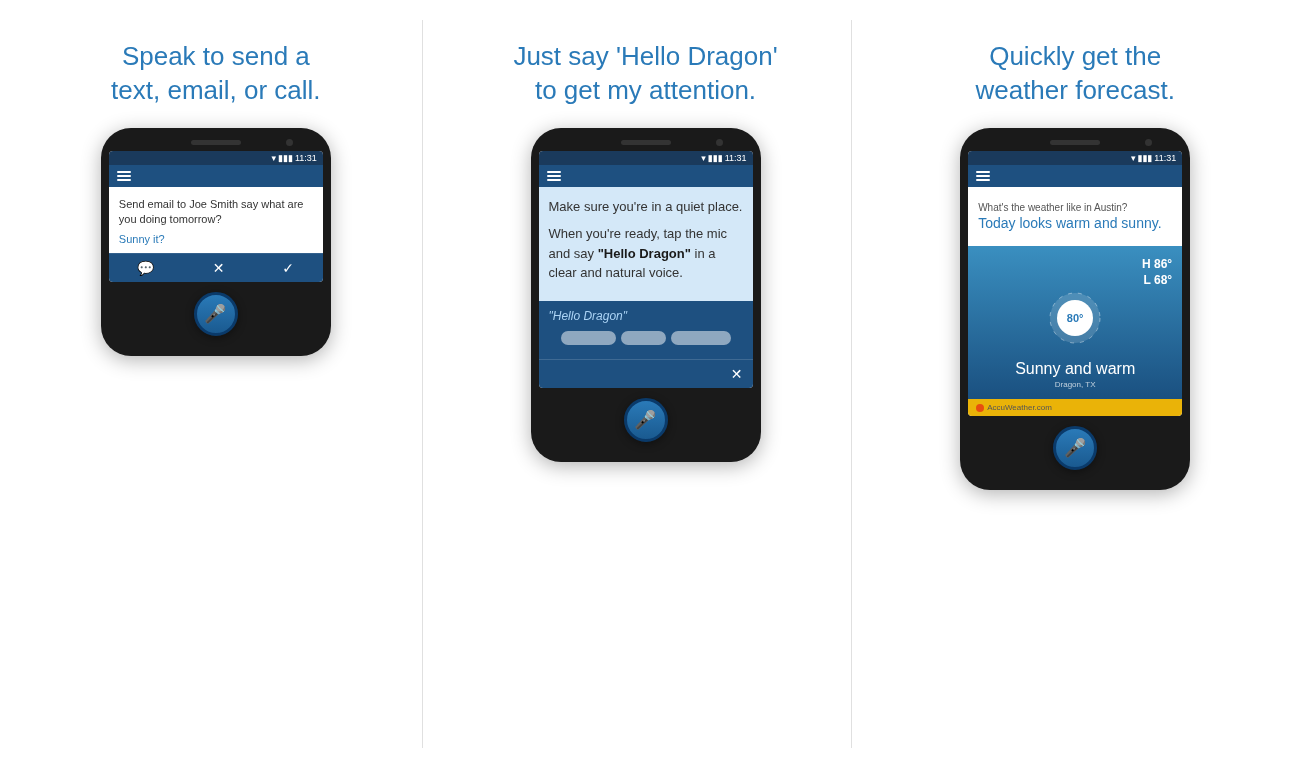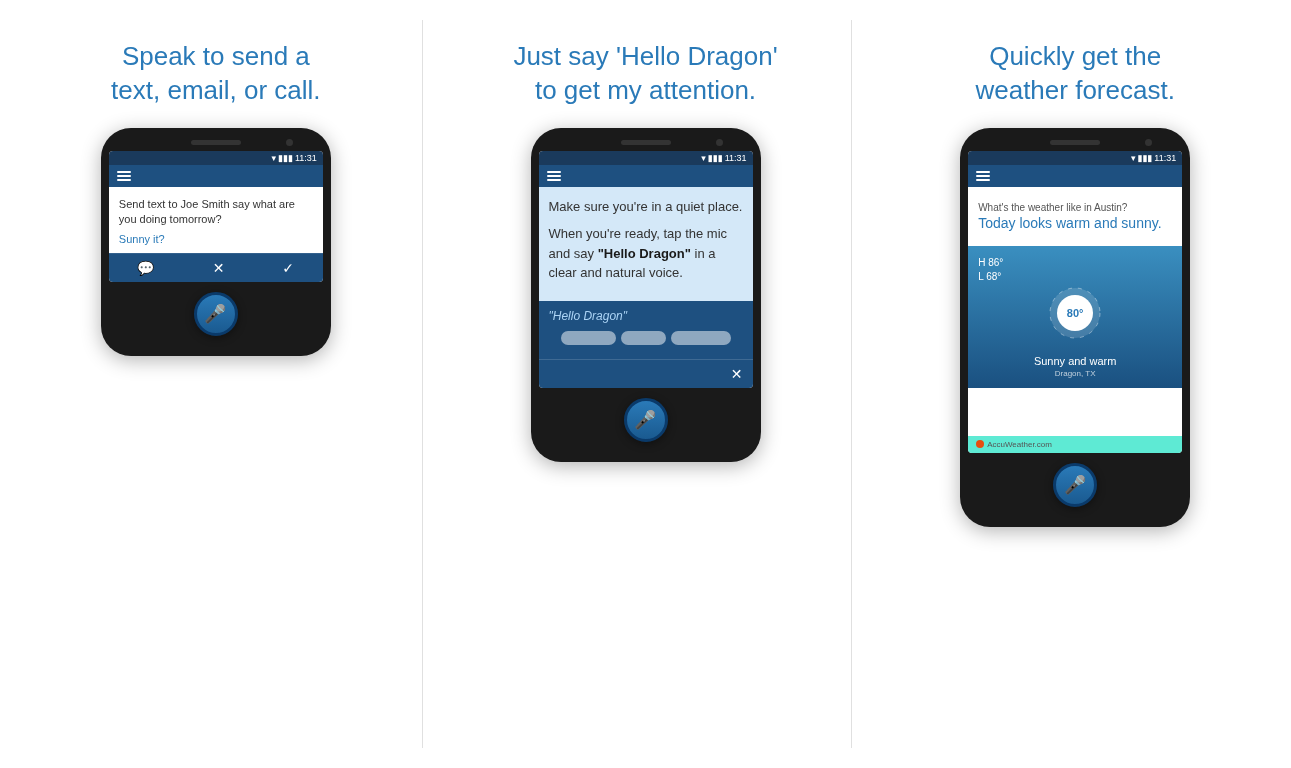--- a/index.html
+++ b/index.html
@@ -278,24 +278,25 @@
       color: #2a7ab8;
     }
     .weather-widget {
       background: linear-gradient(180deg, #3a8fc0 0%, #1a5080 100%);
       padding: 10px;
       text-align: center;
       position: relative;
       overflow: hidden;
     }
     .weather-high-low {
-      text-align: left;
+      text-align: right;
       color: #fff;
-      font-size: 10px;
+      font-size: 12px;
       line-height: 1.4;
+      font-weight: bold;
     }
     .sun-container {
       display: flex;
       justify-content: center;
       align-items: center;
       margin: 4px 0;
     }
     .sun {
       width: 50px;
       height: 50px;
@@ -320,38 +321,37 @@
     }
     .sun-rays {
       position: absolute;
       width: 54px;
       height: 54px;
       top: -2px;
       left: -2px;
     }
     .weather-desc {
       color: #fff;
-      font-size: 11px;
+      font-size: 16px;
       font-weight: 500;
       margin-top: 17px;
     }
     .weather-location {
       color: rgba(255,255,255,0.7);
       font-size: 8px;
       margin-top: 2px;
     }
     .accuweather {
-      background: #5eead4;
+      background: #eab308;
       padding: 4px 8px;
       display: flex;
       align-items: center;
       gap: 3px;
       font-size: 8px;
       color: #555;
-      margin-top: 48px;
     }
     .accuweather-dot {
       width: 8px;
       height: 8px;
       background: #e84e0f;
       border-radius: 50%;
     }
   </style>
 </head>
 <body>
@@ -374,21 +374,21 @@
           </div>
         </div>
         <div class="app-bar">
           <div class="hamburger">
             <span></span>
               <span></span>
               <span></span>
           </div>
         </div>
         <div class="chat-area">
-          <div class="chat-bubble-text">Send text to Joe Smith say what are you doing tomorrow?</div>
+          <div class="chat-bubble-text">Send email to Joe Smith say what are you doing tomorrow?</div>
           <div class="send-it">Sunny it?</div>
         </div>
         <div class="action-bar">
           <span class="action-icon">💬</span>
           <span class="action-icon">✕</span>
           <span class="action-icon">✓</span>
         </div>
       </div>
       <div class="phone-bottom">
         <div class="mic-button">

